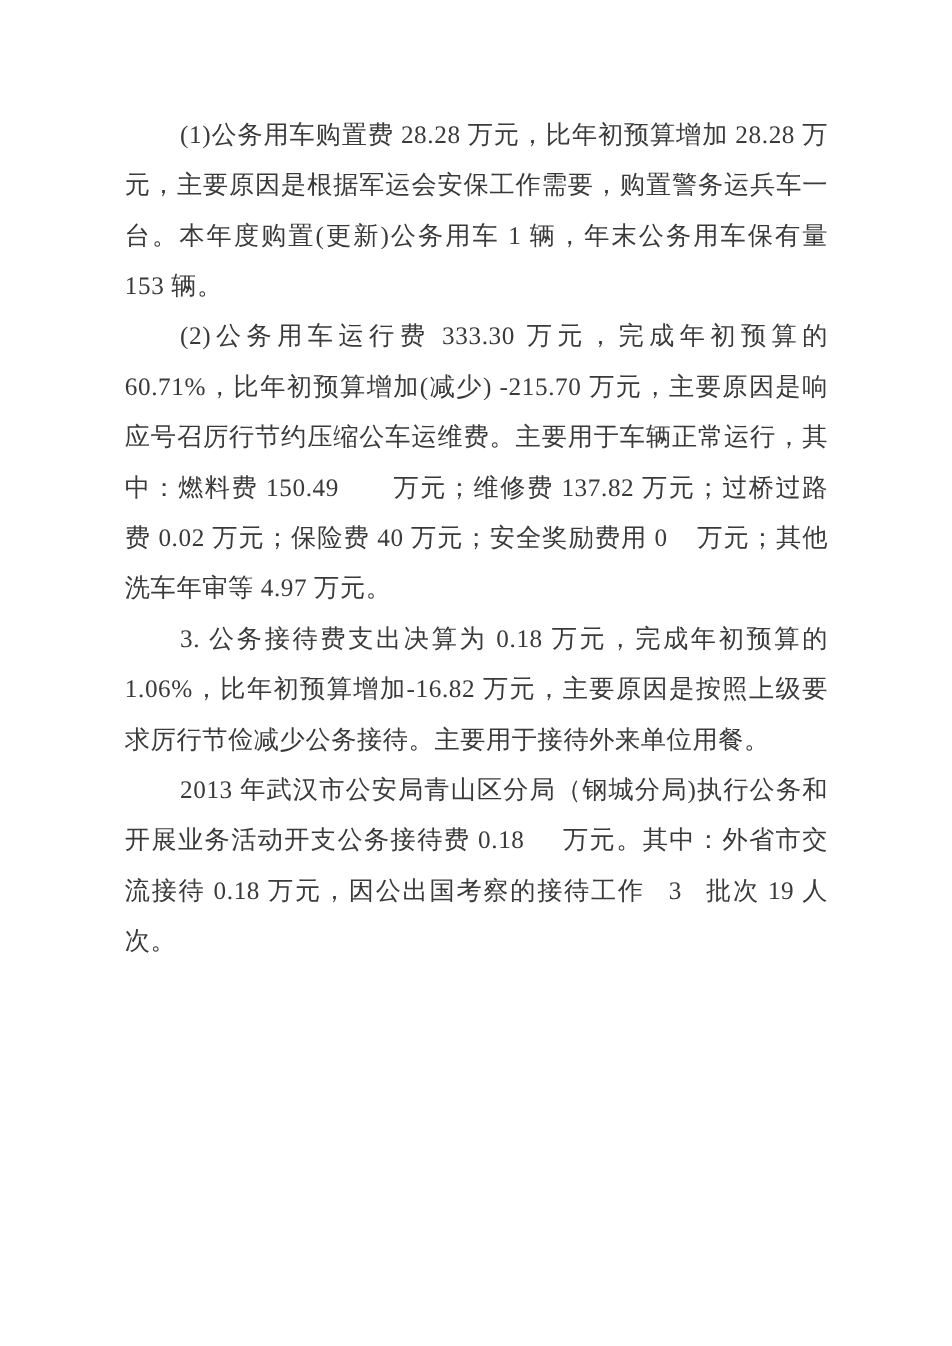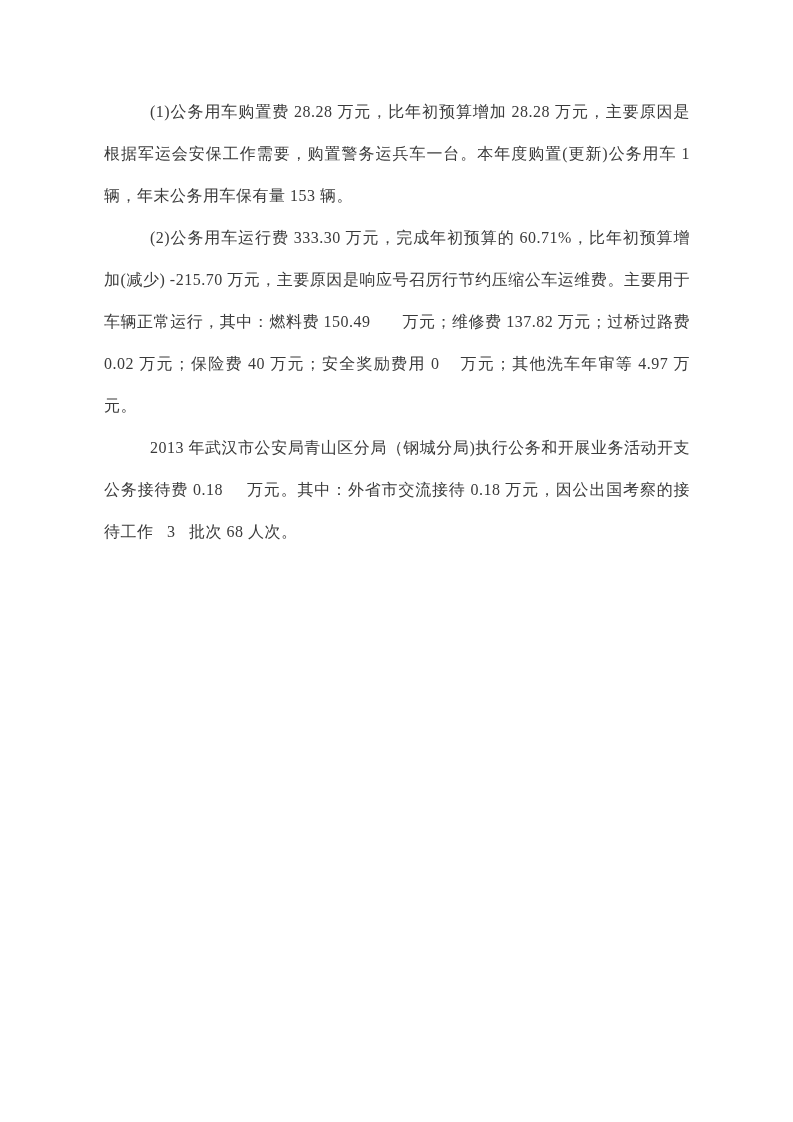--- a/index.html
+++ b/index.html
@@ -12,21 +12,21 @@
     height: 1122px;
     overflow: hidden;
   }
   .page {
     box-sizing: border-box;
     width: 793px;
     height: 1122px;
     background: #ffffff;
     padding: 91px 103px 0 104px;
     font-family: "Liberation Serif", "DejaVu Serif", serif;
-    font-size: 16px;
+    font-size: 21px;
     line-height: 42px;
     letter-spacing: 0.5px;
     color: #3a3a3a;
     text-align: justify;
   }
   .page p.para {
     margin: 0;
     padding: 0;
     text-indent: 46px;
   }
@@ -37,17 +37,18 @@
 </style>
 </head>
 <body>
 
 <div class="page">
 
   <p class="para"><span>(1)公务用车购置费 28.28 万元，比年初预算增加 28.28 万元，主要原因是根据军运会安保工作需要，购置警务运兵车一台。本年度购置(更新)公务用车 1 辆，年末公务用车保有量 153 辆。</span></p>
 
   <p class="para"><span>(2)公务用车运行费 333.30 万元，完成年初预算的 60.71%，比年初预算增加(减少) -215.70 万元，主要原因是响应号召厉行节约压缩公车运维费。主要用于车辆正常运行，其中：燃料费 </span><span class="u">150.49&nbsp;&nbsp;&nbsp;&nbsp;&nbsp;&nbsp;</span><span> 万元；维修费 </span><span class="u">137.82</span><span> 万元；过桥过路费 </span><span class="u">0.02</span><span> 万元；保险费 </span><span class="u">40</span><span> 万元；安全奖励费用 </span><span class="u">0&nbsp;&nbsp;&nbsp;</span><span> 万元；其他</span><span class="u">洗车年审</span><span>等 </span><span class="u">4.97</span><span> 万元。</span></p>
 
+  <p class="para"><span>3. 公务接待费支出决算为 0.18 万元，完成年初预算的 1.06%，比年初预算增加-16.82 万元，主要原因是按照上级要求厉行节俭减少公务接待。主要用于接待外来单位用餐。</span></p>
 
-  <p class="para"><span>2013 年武汉市公安局青山区分局（钢城分局)执行公务和开展业务活动开支公务接待费 </span><span class="u">0.18&nbsp;&nbsp;&nbsp;&nbsp;</span><span> 万元。其中：外省市交流接待 </span><span class="u">0.18</span><span> 万元，因公出国</span><span class="u">考察</span><span>的接待工作</span><span class="u">&nbsp;&nbsp;&nbsp;3&nbsp;&nbsp;&nbsp;</span><span>批次 </span><span class="u">68</span><span> 人次。</span></p>
+  <p class="para"><span>2013 年武汉市公安局青山区分局（钢城分局)执行公务和开展业务活动开支公务接待费 </span><span class="u">0.18&nbsp;&nbsp;&nbsp;&nbsp;</span><span> 万元。其中：外省市交流接待 </span><span class="u">0.18</span><span> 万元，因公出国</span><span class="u">考察</span><span>的接待工作</span><span class="u">&nbsp;&nbsp;&nbsp;3&nbsp;&nbsp;&nbsp;</span><span>批次 </span><span class="u">19</span><span> 人次。</span></p>
 
 
 </div>
 
 </body></html>

